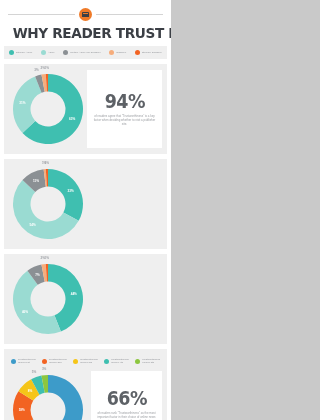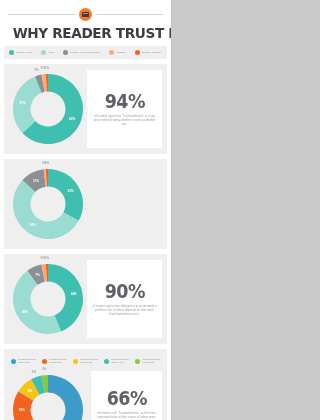--- a/index.html
+++ b/index.html
@@ -204,24 +204,20 @@
           <path d="M 18.427516169763436 10.684405196876842 A 35 35 0 0 1 32.441653989499606 4.619946224495905 L 35.72082699474981 21.809973112247953 A 17.5 17.5 0 0 0 28.713758084881718 24.84220259843842 Z" fill="#8b9094"></path>
           <path d="M 32.441653989499606 4.619946224495905 A 35 35 0 0 1 36.80233181647401 4.069064505010495 L 37.901165908237004 21.534532252505247 A 17.5 17.5 0 0 0 35.72082699474981 21.809973112247953 Z" fill="#f6ad7c"></path>
           <path d="M 36.80233181647401 4.069064505010495 A 35 35 0 0 1 38.99999999999999 4 L 39 21.5 A 17.5 17.5 0 0 0 37.901165908237004 21.534532252505247 Z" fill="#f26322"></path>
         </svg>
         <div class="slice-label" style="left: 64.785px; top: 34.0812px;">44%</div>
         <div class="slice-label" style="left: 15.9969px; top: 51.646px;">46%</div>
         <div class="slice-label" style="left: 28.5749px; top: 14.9089px;">7%</div>
         <div class="slice-label out" style="left: 33.8613px; top: -1.6767px;">2%</div>
         <div class="slice-label out" style="left: 37.7122px; top: -1.97977px;">1%</div>
       </div>
-    <div class="card">
-      <div class="big">90%</div>
-      <div class="desc">of readers agree their willingness to recommend a publisher site to others depends on how much they themselves trust it.</div>
-    </div>
   </div>
 
   <div class="panel stacked">
     <div class="legend" style="margin:0;padding:3px 2px;background:transparent">
       <div class="legend-item">
         <span class="dot" style="background:#3d9bc9"></span>
         <span class="legend-label">Trustworthiness
 ranked 1st</span>
       </div>
       <div class="legend-item">

